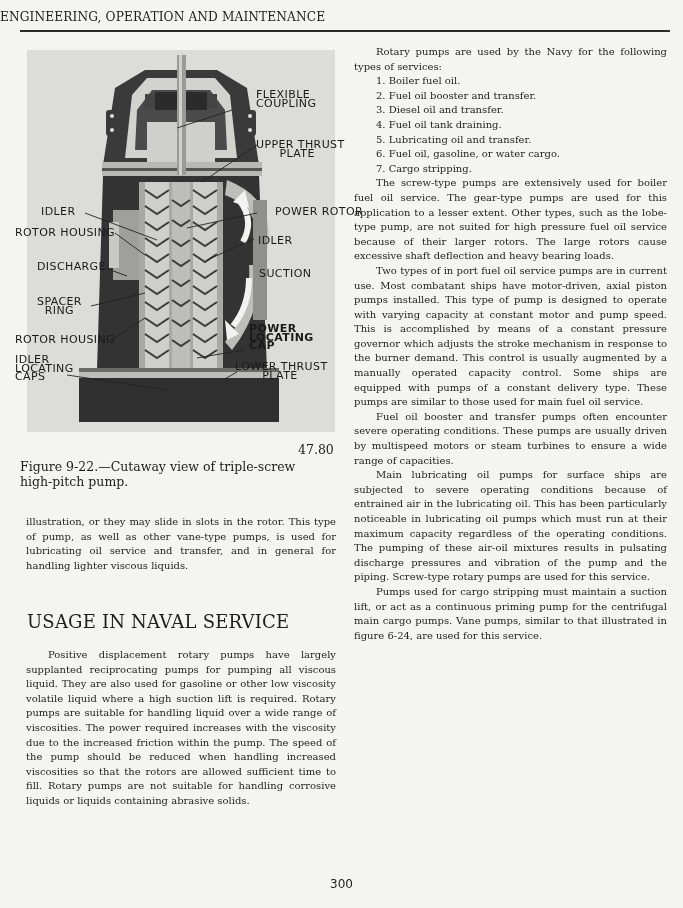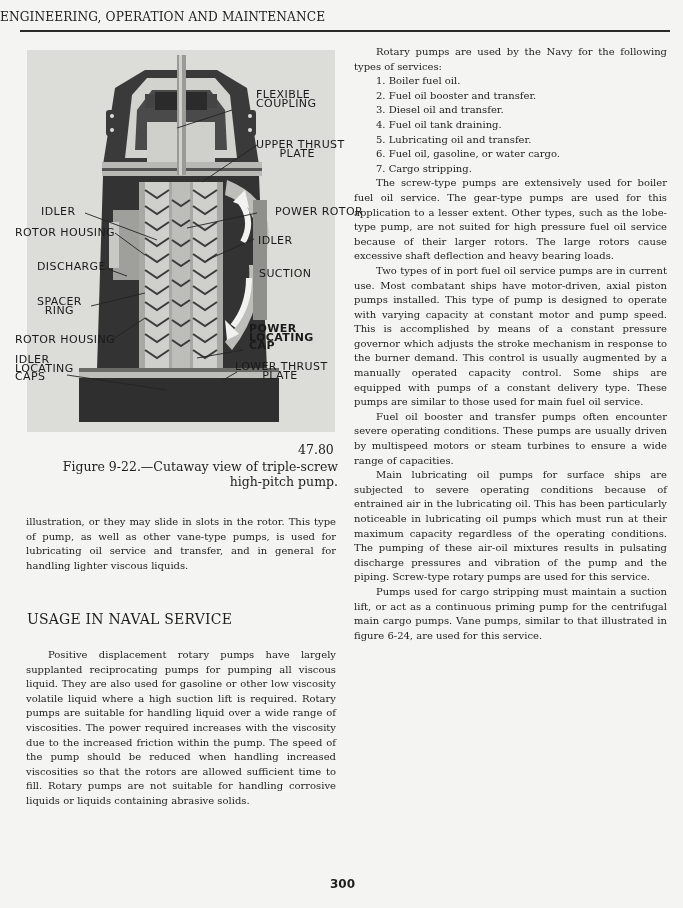--- a/index.html
+++ b/index.html
@@ -20,39 +20,38 @@
   }
   .figure svg { position: absolute; left: 0; top: 0; }
   .lbl {
     position: absolute; font-family: "DejaVu Sans", "Liberation Sans", sans-serif;
     font-size: 11px; letter-spacing: 0.4px; color: #1a1a1a; line-height: 8.5px; white-space: pre;
   }
   .fig-num {
     position: absolute; left: 298px; top: 442px; font-size: 12.5px;
   }
   .caption {
-    position: absolute; left: 20px; top: 459px; width: 318px; text-align: right;
+    position: absolute; left: 20px; top: 459px; width: 318px; text-align: left;
     font-size: 12.5px; line-height: 15px;
   }
   .col {
     position: absolute; font-size: 10px; line-height: 14.6px; text-align: justify;
   }
   .col p { margin: 0; }
   .indent { text-indent: 22px; }
   .left-col { left: 26px; width: 310px; }
   .right-col { left: 354px; width: 313px; }
   .section-heading {
-    position: absolute; left: 27px; top: 611px; font-size: 14px; letter-spacing: 0.2px;
+    position: absolute; left: 27px; top: 611px; font-size: 18px; letter-spacing: 0.2px;
   }
   ol.services { margin: 0; padding: 0; list-style: none; }
   ol.services li { padding-left: 22px; }
   .page-num {
     position: absolute; left: 330px; top: 877px; font-family: "DejaVu Sans", "Liberation Sans", sans-serif;
     font-size: 12px;
-    font-weight: bold;
   }
 </style>
 </head>
 <body>
 
 <div class="header">ENGINEERING, OPERATION AND MAINTENANCE</div>
 <div class="header-rule"></div>
 
 <div class="figure">
   <svg width="308" height="382" viewBox="0 0 308 382">

